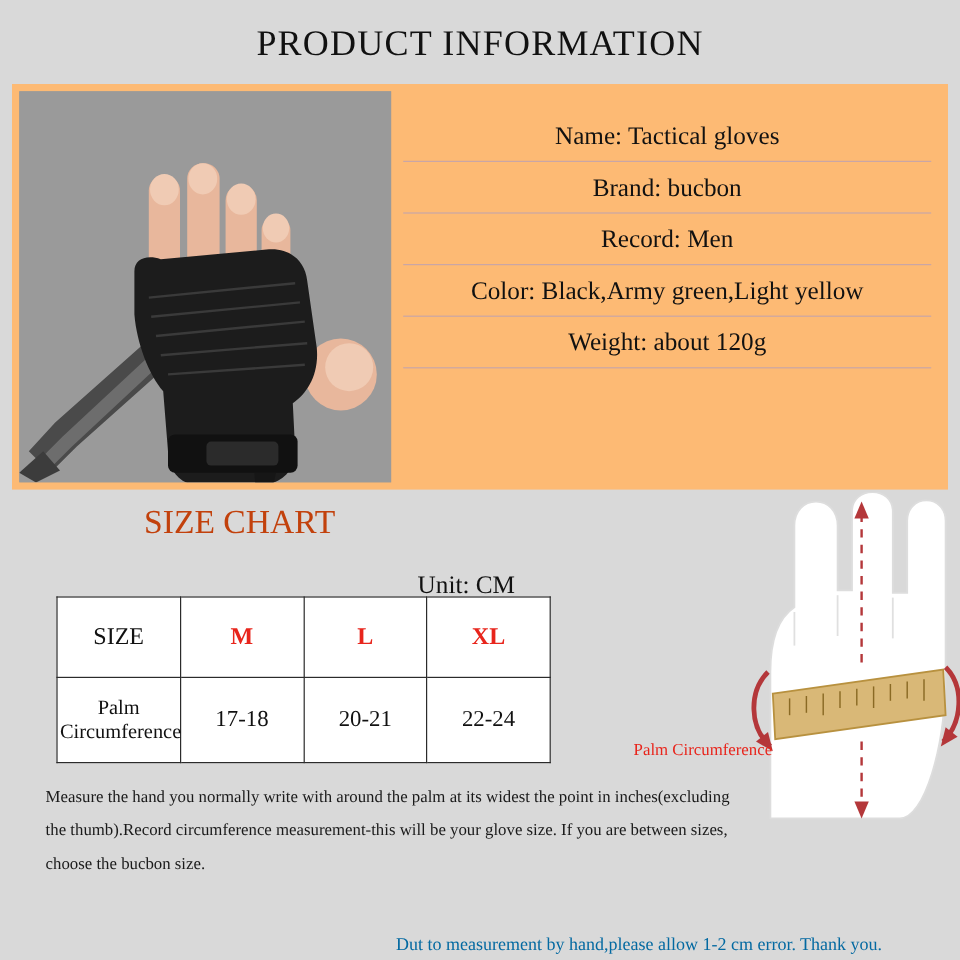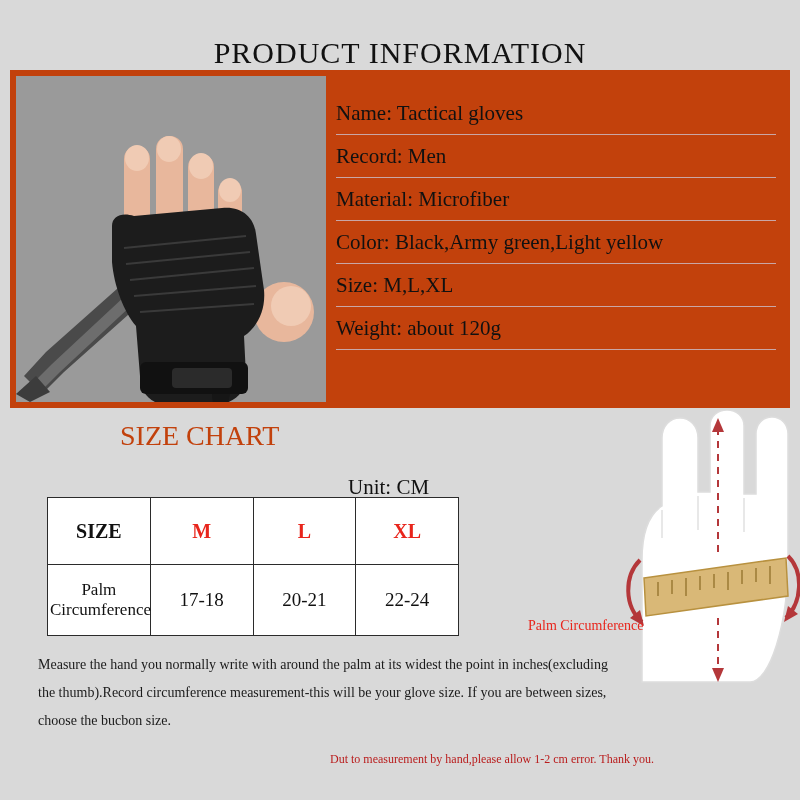--- a/index.html
+++ b/index.html
@@ -19,34 +19,35 @@
     height: 800px;
     background: #d9d9d9;
   }
 
   
   .title {
     text-align: center;
     font-size: 30px;
     letter-spacing: 1px;
     color: #111;
-    padding-top: 36px;
+    padding-top: 20px;
     padding-bottom: 12px;
     font-family: "Liberation Serif", serif;
   }
 
   
   .info-panel {
     position: absolute;
     left: 10px;
     top: 70px;
     width: 780px;
     height: 338px;
-    background: #c2410c;
+    background: #fdba74;
     box-sizing: border-box;
+    text-align: center;
   }
   .photo {
     position: absolute;
     left: 6px;
     top: 6px;
     width: 310px;
     height: 326px;
     background: #9a9a9a;
     overflow: hidden;
   }
@@ -98,21 +99,20 @@
     border: 1px solid #2b2b2b;
     text-align: center;
     font-size: 19px;
     color: #111;
     height: 48px;
     padding: 2px 2px;
   }
   table.size-table tr.head td {
     height: 62px;
     font-size: 20px;
-    font-weight: bold;
   }
   table.size-table tr.head td.red {
     color: #e8251c;
     font-weight: bold;
   }
   table.size-table td.label {
     font-size: 17px;
     line-height: 20px;
   }
   table.size-table tr.data td {
@@ -132,23 +132,23 @@
     margin-bottom: 9px;
   }
   .howto p {
     margin: 0 0 8px 0;
     font-size: 14px;
     line-height: 20px;
   }
   .note {
     position: absolute;
     left: 330px;
-    top: 752px;
-    font-size: 12px;
-    color: #b91c1c;
+    top: 780px;
+    font-size: 15px;
+    color: #0369a1;
     white-space: nowrap;
   }
 
   
   .hand-diagram {
     position: absolute;
     left: 600px;
     top: 410px;
     width: 200px;
     height: 275px;
@@ -216,34 +216,30 @@
         <polygon points="196,318 214,318 208,344 198,344" fill="#161616"></polygon>
       </svg>
     </div>
 
     <div class="spec-list">
       <div class="spec-row">
         <span class="k">Name: </span>
         <span class="v">Tactical gloves</span>
       </div>
       <div class="spec-row">
+        <span class="k">Brand: </span>
+        <span class="v">bucbon</span>
+      </div>
+      <div class="spec-row">
         <span class="k">Record: </span>
         <span class="v">Men</span>
       </div>
       <div class="spec-row">
-        <span class="k">Material: </span>
-        <span class="v">Microfiber</span>
-      </div>
-      <div class="spec-row">
         <span class="k">Color: </span>
         <span class="v">Black,Army green,Light yellow</span>
-      </div>
-      <div class="spec-row">
-        <span class="k">Size: </span>
-        <span class="v">M,L,XL</span>
       </div>
       <div class="spec-row">
         <span class="k">Weight: </span>
         <span class="v">about 120g</span>
       </div>
     </div>
   </div>
 
   <div class="sizechart-title">SIZE CHART</div>
   <div class="unit">Unit: CM</div>

